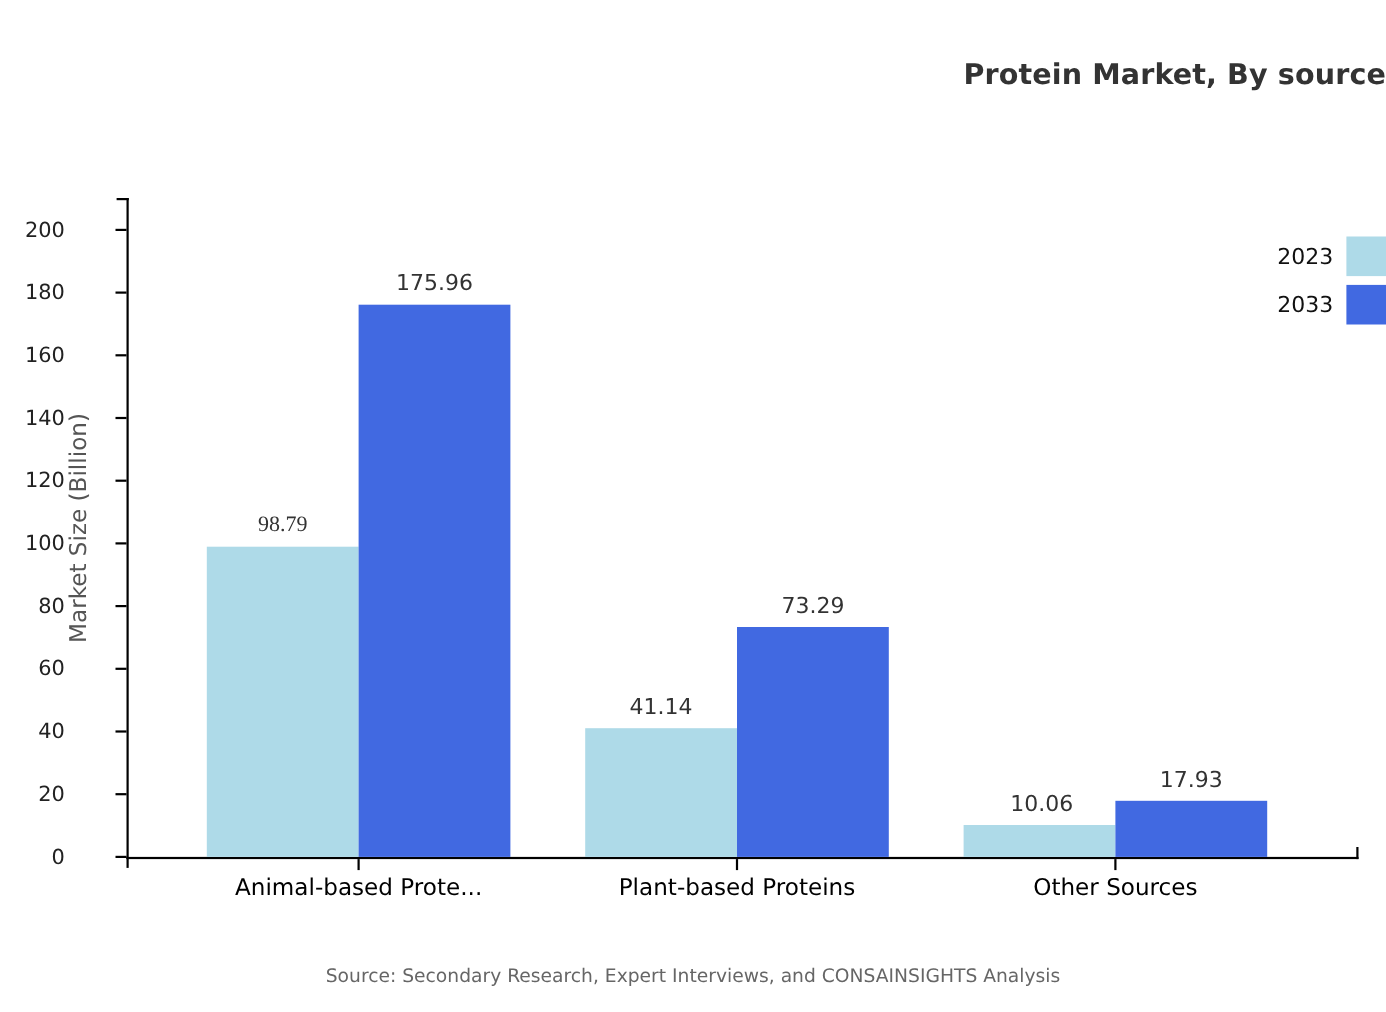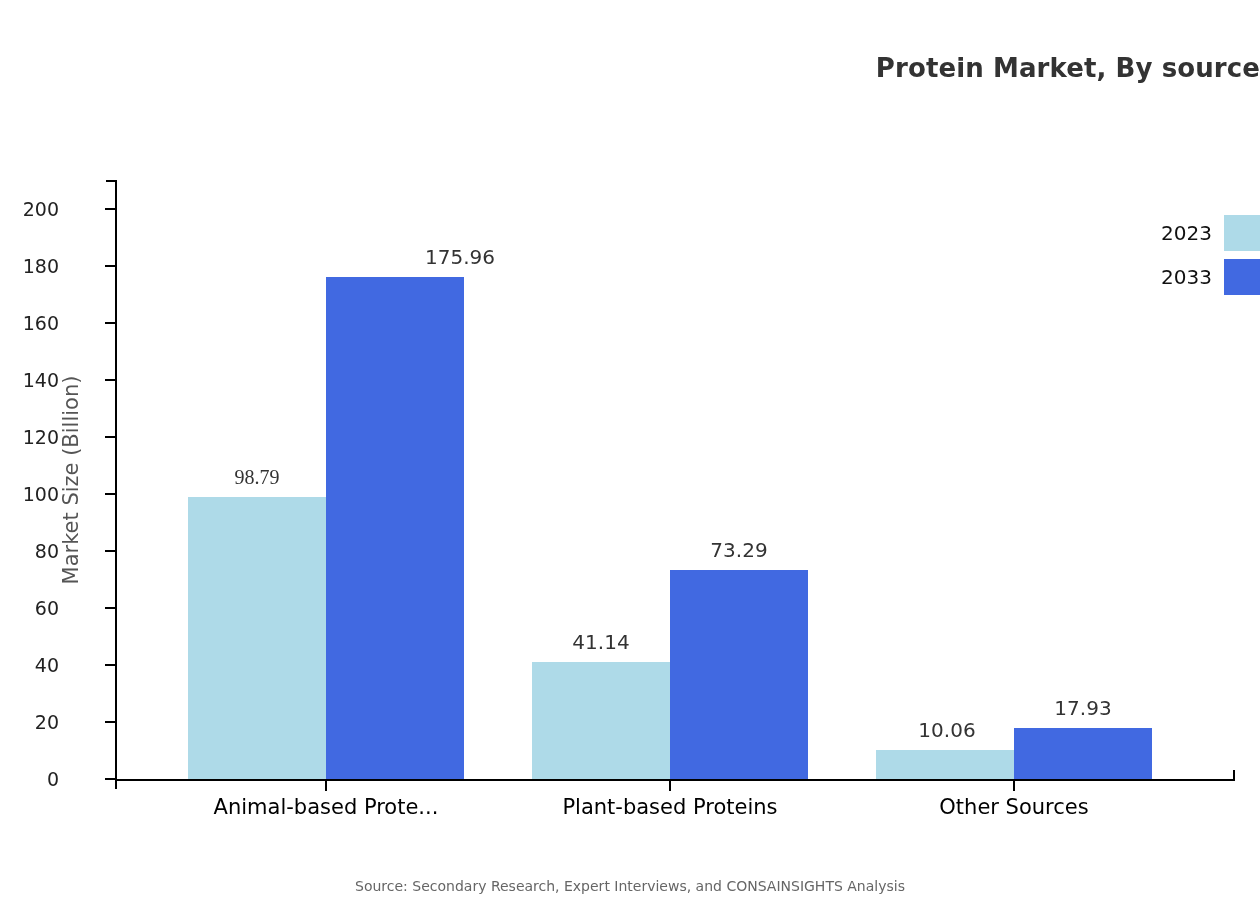--- a/index.html
+++ b/index.html
@@ -181,21 +181,21 @@
     height: 36px;
   }
 
   
   .source {
     position: absolute;
     left: 0;
     top: 878px;
     width: 1260px;
     text-align: center;
-    font-size: 14px;
+    font-size: 17px;
     color: #666666;
   }
 </style>
 </head>
 <body>
 
 <div id="page">
 
   <div class="title-block">
     <span class="title-line">Protein Market, By source</span>
@@ -231,21 +231,21 @@
         <div class="ytick-label" style="top: 142.619px;">160</div>
         <div class="ytick" style="top: 84.5714px;"></div>
         <div class="ytick-label" style="top: 85.5714px;">180</div>
         <div class="ytick" style="top: 27.5238px;"></div>
         <div class="ytick-label" style="top: 28.5238px;">200</div>
       </div>
     <div id="bars">
         <div class="bar" style="left: 73px; width: 138px; height: 281.787px; background: rgb(174, 218, 232);"></div>
         <div class="bar-label" style="left: 42px; top: 287.213px; font-family: Liberation Serif, serif;">98.79</div>
         <div class="bar" style="left: 211px; width: 138px; height: 501.905px; background: rgb(65, 105, 225);"></div>
-        <div class="bar-label" style="left: 180px; top: 67.095px; text-align: right;">175.96</div>
+        <div class="bar-label" style="left: 180px; top: 67.095px;">175.96</div>
         <div class="bar" style="left: 417px; width: 138px; height: 117.347px; background: rgb(174, 218, 232);"></div>
         <div class="bar-label" style="left: 386px; top: 451.653px;">41.14</div>
         <div class="bar" style="left: 555px; width: 138px; height: 209.051px; background: rgb(65, 105, 225);"></div>
         <div class="bar-label" style="left: 524px; top: 359.949px;">73.29</div>
         <div class="bar" style="left: 761px; width: 138px; height: 28.695px; background: rgb(174, 218, 232);"></div>
         <div class="bar-label" style="left: 732px; top: 540.305px;">10.06</div>
         <div class="bar" style="left: 899px; width: 138px; height: 51.1432px; background: rgb(65, 105, 225);"></div>
         <div class="bar-label" style="left: 868px; top: 517.857px;">17.93</div>
       </div>
     <div id="xticks">

